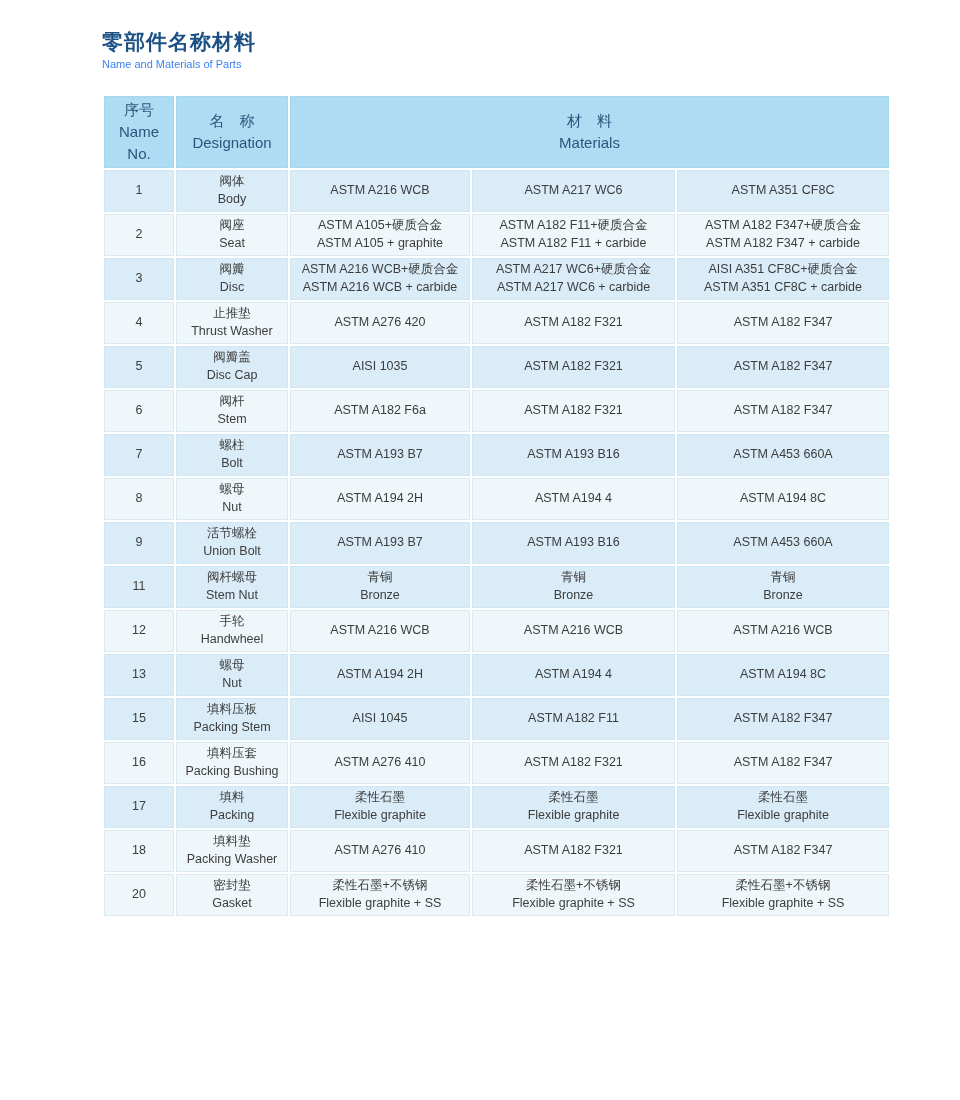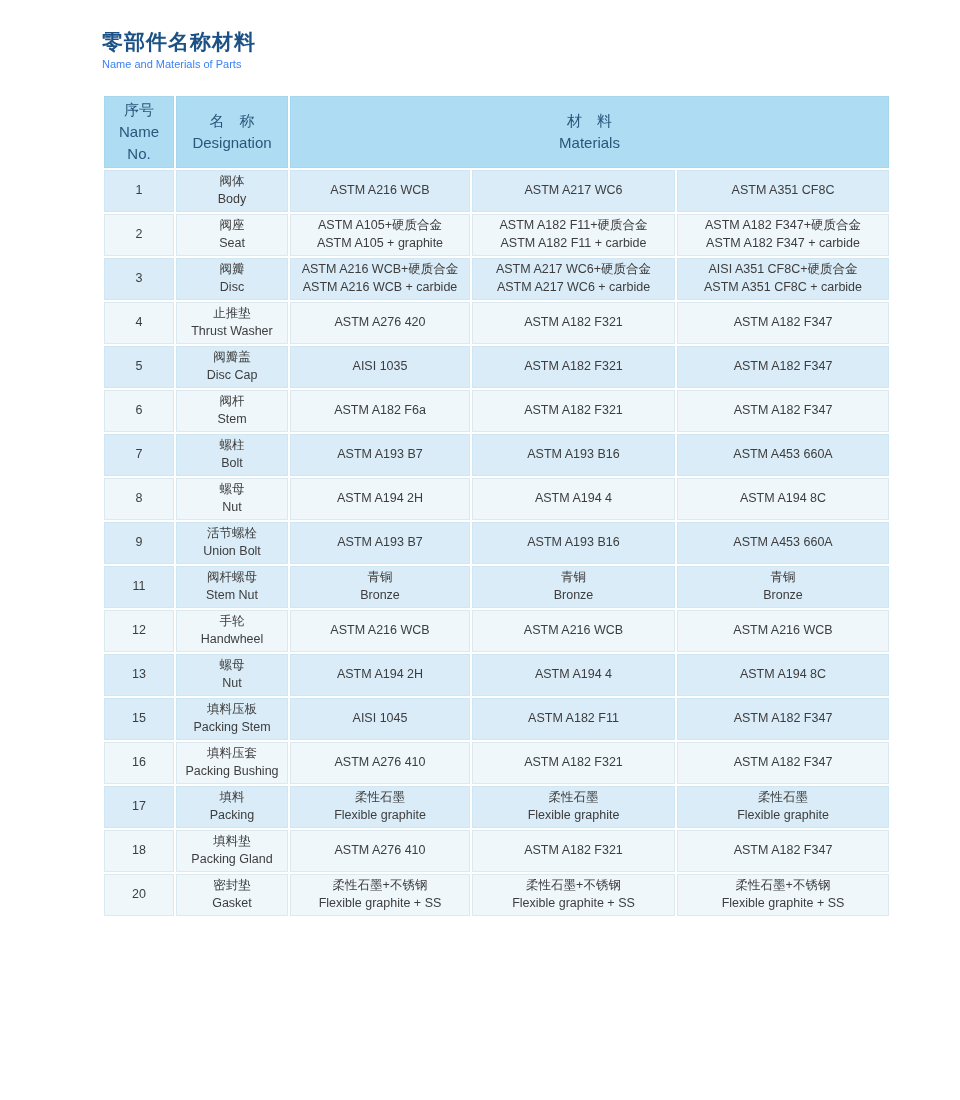--- a/index.html
+++ b/index.html
@@ -345,21 +345,21 @@
           </td>
           <td>
             <div>柔性石墨</div>
             <div>Flexible graphite</div>
           </td>
         </tr>
         <tr class="row-even">
           <td>18</td>
           <td>
             <div>填料垫</div>
-            <div>Packing Gland</div>
+            <div>Packing Washer</div>
           </td>
           <td>
             <div>ASTM A276 410</div>
           </td>
           <td>
             <div>ASTM A182 F321</div>
           </td>
           <td>
             <div>ASTM A182 F347</div>
           </td>

